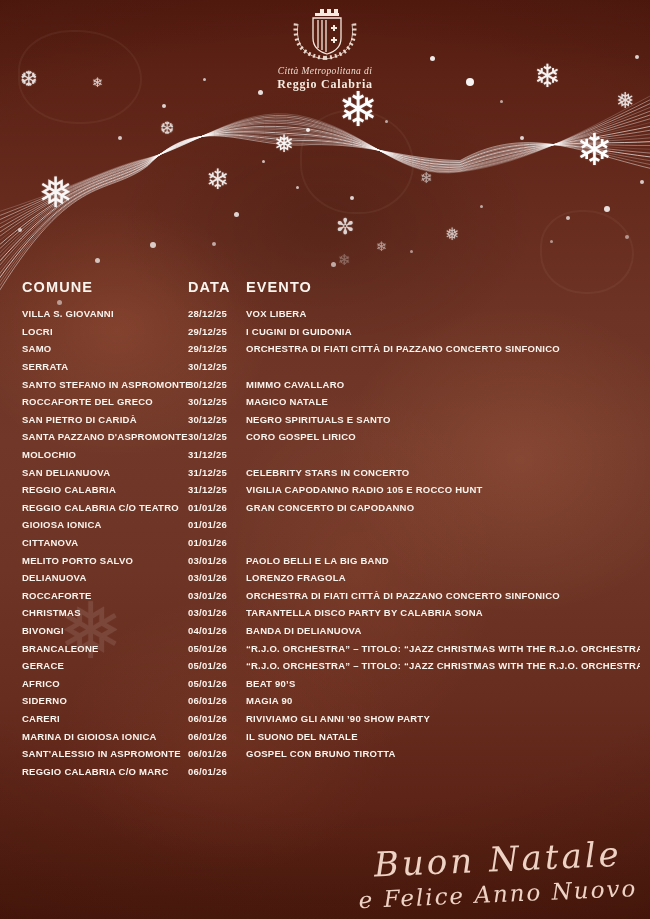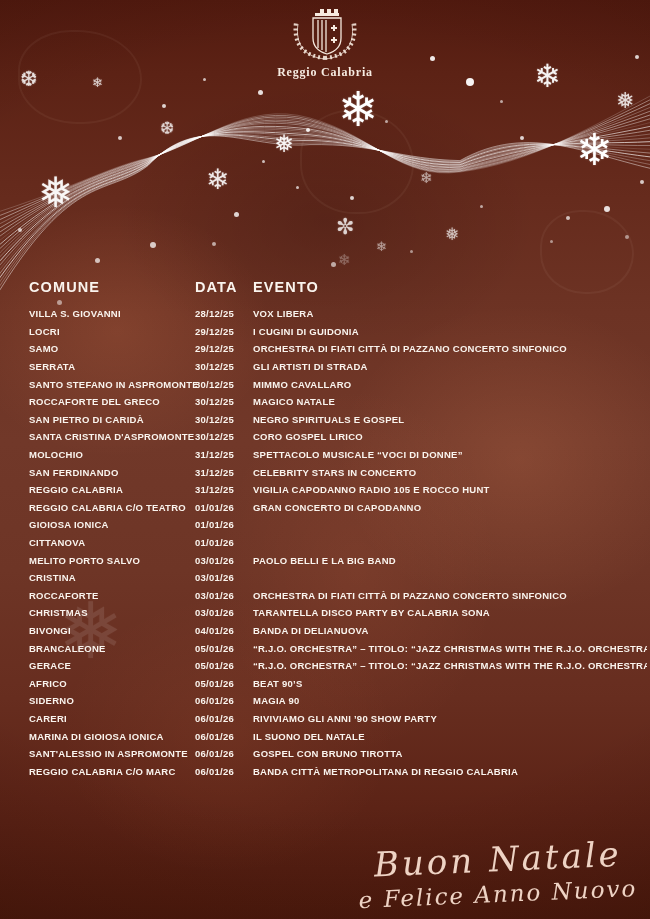--- a/index.html
+++ b/index.html
@@ -26,21 +26,21 @@
   .crest-wrap svg{display:block;margin:0 auto;}
   .org-line1{font-family:"Liberation Serif",serif;font-style:italic;font-size:9.5px;letter-spacing:.4px;color:#f0ddd0;margin-top:2px;}
   .org-line2{font-family:"Liberation Serif",serif;font-weight:bold;font-size:12px;letter-spacing:.8px;color:#f7ece2;margin-top:1px;}
   
   .wave{position:absolute;left:0;top:40px;pointer-events:none;}
   
   .flake{position:absolute;color:#ffffff;line-height:1;pointer-events:none;
     text-shadow:0 0 2px rgba(255,255,255,.35);}
   .dot{position:absolute;background:#fff;border-radius:50%;pointer-events:none;}
   
-  .events{position:absolute;left:29px;top:279px;width:618px;color:#faf4ee;}
+  .events{position:absolute;left:22px;top:279px;width:618px;color:#faf4ee;}
   .thead{display:grid;grid-template-columns:166px 58px 1fr;align-items:end;
     font-weight:bold;font-size:14.5px;letter-spacing:1.1px;margin-bottom:10px;}
   .trow{display:grid;grid-template-columns:166px 58px 1fr;height:17.6px;align-items:center;
     font-weight:bold;font-size:9.5px;letter-spacing:.25px;white-space:nowrap;}
   .trow .c-evento{overflow:hidden;}
   
   .greeting{position:absolute;right:12px;bottom:18px;text-align:right;color:#eed3c4;
     font-family:"DejaVu Serif",serif;font-style:italic;transform:rotate(-2.5deg);transform-origin:100% 100%;}
   .greeting .g1{font-size:34px;letter-spacing:3px;padding-right:14px;}
   .greeting .g2{font-size:23px;letter-spacing:2px;margin-top:2px;}
@@ -92,20 +92,21 @@
 
         <path d="M60 19 h2 v2 h2 v2 h-2 v2 h-2 v-2 h-2 v-2 h2 z" fill="#f6e9de" stroke="none"></path>
         <path d="M60 31 h2 v2 h2 v2 h-2 v2 h-2 v-2 h-2 v-2 h2 z" fill="#f6e9de" stroke="none"></path>
 
         <path d="M52 52 C30 50 20 38 23 16" stroke-width="4" stroke-dasharray="2 3" opacity=".9"></path>
         <path d="M52 52 C74 50 84 38 81 16" stroke-width="4" stroke-dasharray="2 3" opacity=".9"></path>
         <path d="M52 53 C32 51 22 39 25 18" stroke-width="1" opacity=".8"></path>
         <path d="M52 53 C72 51 82 39 79 18" stroke-width="1" opacity=".8"></path>
       </g>
     </svg>
+    <div class="org-line1">Città Metropolitana di</div>
     <div class="org-line2">Reggio Calabria</div>
   </div>
 
   <div class="events">
     <div class="thead">
       <div>COMUNE</div>
       <div>DATA</div>
       <div>EVENTO</div>
     </div>
     <div id="rows">
@@ -123,55 +124,53 @@
 
     <div class="trow">
       <div class="c-comune">SAMO</div>
       <div class="c-data">29/12/25</div>
       <div class="c-evento">ORCHESTRA DI FIATI CITTÀ DI PAZZANO CONCERTO SINFONICO</div>
     </div>
 
     <div class="trow">
       <div class="c-comune">SERRATA</div>
       <div class="c-data">30/12/25</div>
-      <div class="c-evento">GLI ARTISTI DI STRADA</div>
     </div>
 
     <div class="trow">
       <div class="c-comune">SANTO STEFANO IN ASPROMONTE</div>
       <div class="c-data">30/12/25</div>
       <div class="c-evento">MIMMO CAVALLARO</div>
     </div>
 
     <div class="trow">
       <div class="c-comune">ROCCAFORTE DEL GRECO</div>
       <div class="c-data">30/12/25</div>
       <div class="c-evento">MAGICO NATALE</div>
     </div>
 
     <div class="trow">
       <div class="c-comune">SAN PIETRO DI CARIDÀ</div>
       <div class="c-data">30/12/25</div>
-      <div class="c-evento">NEGRO SPIRITUALS E GOSPEL</div>
-    </div>
-
-    <div class="trow">
-      <div class="c-comune">SANTA CRISTINA D'ASPROMONTE</div>
+      <div class="c-evento">NEGRO SPIRITUALS E SANTO</div>
+    </div>
+
+    <div class="trow">
+      <div class="c-comune">SANTA PAZZANO D'ASPROMONTE</div>
       <div class="c-data">30/12/25</div>
       <div class="c-evento">CORO GOSPEL LIRICO</div>
     </div>
 
     <div class="trow">
       <div class="c-comune">MOLOCHIO</div>
       <div class="c-data">31/12/25</div>
-      <div class="c-evento">SPETTACOLO MUSICALE “VOCI DI DONNE”</div>
-    </div>
-
-    <div class="trow">
-      <div class="c-comune">SAN FERDINANDO</div>
+    </div>
+
+    <div class="trow">
+      <div class="c-comune">SAN DELIANUOVA</div>
       <div class="c-data">31/12/25</div>
       <div class="c-evento">CELEBRITY STARS IN CONCERTO</div>
     </div>
 
     <div class="trow">
       <div class="c-comune">REGGIO CALABRIA</div>
       <div class="c-data">31/12/25</div>
       <div class="c-evento">VIGILIA CAPODANNO RADIO 105 E ROCCO HUNT</div>
     </div>
 
@@ -191,22 +190,23 @@
       <div class="c-data">01/01/26</div>
     </div>
 
     <div class="trow">
       <div class="c-comune">MELITO PORTO SALVO</div>
       <div class="c-data">03/01/26</div>
       <div class="c-evento">PAOLO BELLI E LA BIG BAND</div>
     </div>
 
     <div class="trow">
-      <div class="c-comune">CRISTINA</div>
+      <div class="c-comune">DELIANUOVA</div>
       <div class="c-data">03/01/26</div>
+      <div class="c-evento">LORENZO FRAGOLA</div>
     </div>
 
     <div class="trow">
       <div class="c-comune">ROCCAFORTE</div>
       <div class="c-data">03/01/26</div>
       <div class="c-evento">ORCHESTRA DI FIATI CITTÀ DI PAZZANO CONCERTO SINFONICO</div>
     </div>
 
     <div class="trow">
       <div class="c-comune">CHRISTMAS</div>
@@ -258,21 +258,20 @@
 
     <div class="trow">
       <div class="c-comune">SANT'ALESSIO IN ASPROMONTE</div>
       <div class="c-data">06/01/26</div>
       <div class="c-evento">GOSPEL CON BRUNO TIROTTA</div>
     </div>
 
     <div class="trow">
       <div class="c-comune">REGGIO CALABRIA C/O MARC</div>
       <div class="c-data">06/01/26</div>
-      <div class="c-evento">BANDA CITTÀ METROPOLITANA DI REGGIO CALABRIA</div>
     </div>
   </div>
   </div>
 
   <div class="greeting">
     <div class="g1">Buon Natale</div>
     <div class="g2">e Felice Anno Nuovo</div>
   </div>
 <span class="flake" style="left: 338px; top: 86px; font-size: 48px; opacity: 1;">❄</span>
     <span class="flake" style="left: 274px; top: 132px; font-size: 24px; opacity: 0.95;">❅</span>

